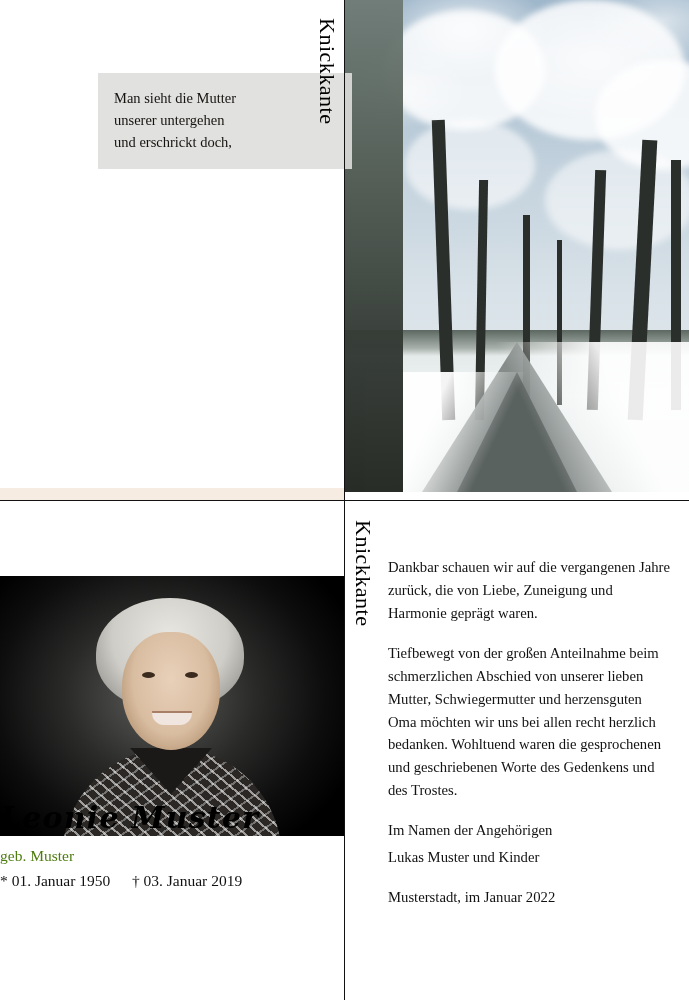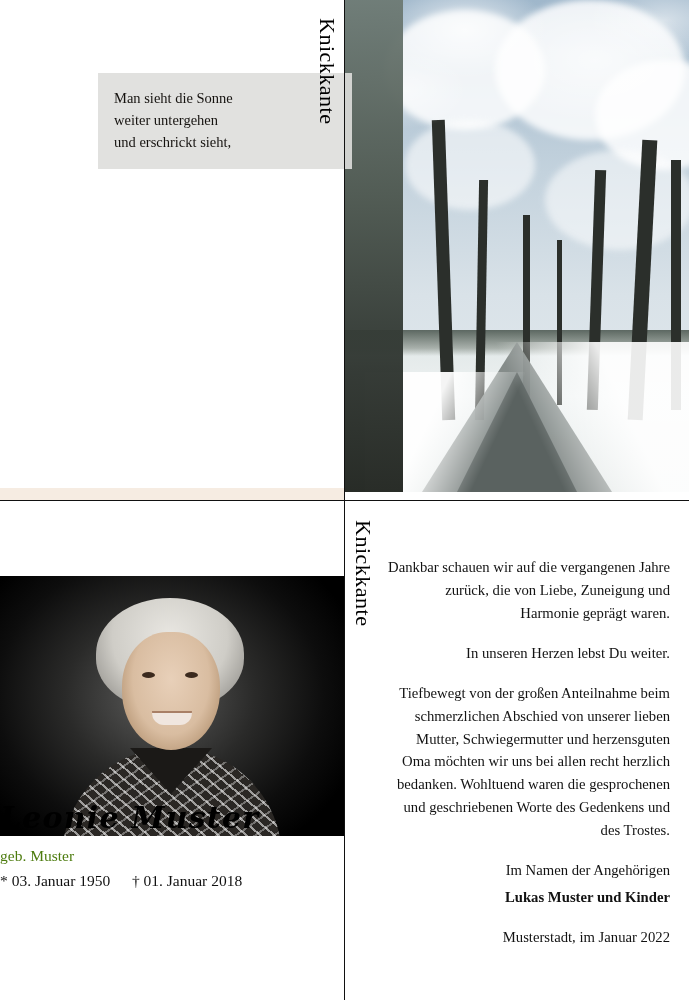--- a/index.html
+++ b/index.html
@@ -331,31 +331,29 @@
   .text-panel {
     position: absolute;
     left: 388px;
     top: 556px;
     width: 282px;
     z-index: 3;
     font-family: "Liberation Serif", serif;
     font-size: 14.7px;
     line-height: 1.56;
     color: #121212;
-    text-align: right;
   }
   .text-panel p {
     margin: 0 0 17px 0;
   }
   .text-panel p.tight {
     margin-bottom: 4px;
-    margin-left: 16px;
   }
   .text-panel .strong {
-    font-weight: bold;
+    font-weight: normal;
   }
   .text-panel .last {
     margin-top: 14px;
     margin-bottom: 0;
   }
 </style>
 </head>
 <body>
 
 <div class="page">
@@ -378,23 +376,23 @@
     <div class="trunk t7"></div>
     <div class="ph-road"></div>
     <div class="ph-road-dark"></div>
     <div class="ph-snowbank-l"></div>
     <div class="ph-snowbank-r"></div>
     <div class="ph-branches"></div>
     <div class="ph-leftcol"></div>
   </div>
 
   <div class="quote-box">
-    <div>Man sieht die Sonne</div>
-    <div>weiter untergehen</div>
-    <div>und erschrickt sieht,</div>
+    <div>Man sieht die Mutter</div>
+    <div>unserer untergehen</div>
+    <div>und erschrickt doch,</div>
   </div>
 
   <div class="beige-band"></div>
 
   <div class="fold-vertical"></div>
   <div class="fold-horizontal"></div>
 
   <div class="knick knick-top">Knickkante</div>
   <div class="knick knick-bottom">Knickkante</div>
 
@@ -406,28 +404,27 @@
     <div class="pp-face"></div>
     <div class="pp-eye l"></div>
     <div class="pp-eye r"></div>
     <div class="pp-mouth"></div>
   </div>
 
   <div class="name-block">
     <div class="deceased-name">Leonie Muster</div>
     <div class="born-name">geb. Muster</div>
     <div class="dates">
-      <span>* 03. Januar 1950</span>
+      <span>* 01. Januar 1950</span>
       <span class="gap"></span>
-      <span>† 01. Januar 2018</span>
+      <span>† 03. Januar 2019</span>
     </div>
   </div>
 
   <div class="text-panel">
     <p>Dankbar schauen wir auf die vergangenen Jahre zurück, die von Liebe, Zuneigung und Harmonie geprägt waren.</p>
-    <p>In unseren Herzen lebst Du weiter.</p>
     <p>Tiefbewegt von der großen Anteilnahme beim schmerzlichen Abschied von unserer lieben Mutter, Schwiegermutter und herzensguten Oma möchten wir uns bei allen recht herzlich bedanken. Wohltuend waren die gesprochenen und geschriebenen Worte des Gedenkens und des Trostes.</p>
     <p class="tight">Im Namen der Angehörigen</p>
     <p class="strong">Lukas Muster und Kinder</p>
     <p class="last">Musterstadt, im Januar 2022</p>
   </div>
 
 </div>
 
 </body></html>

